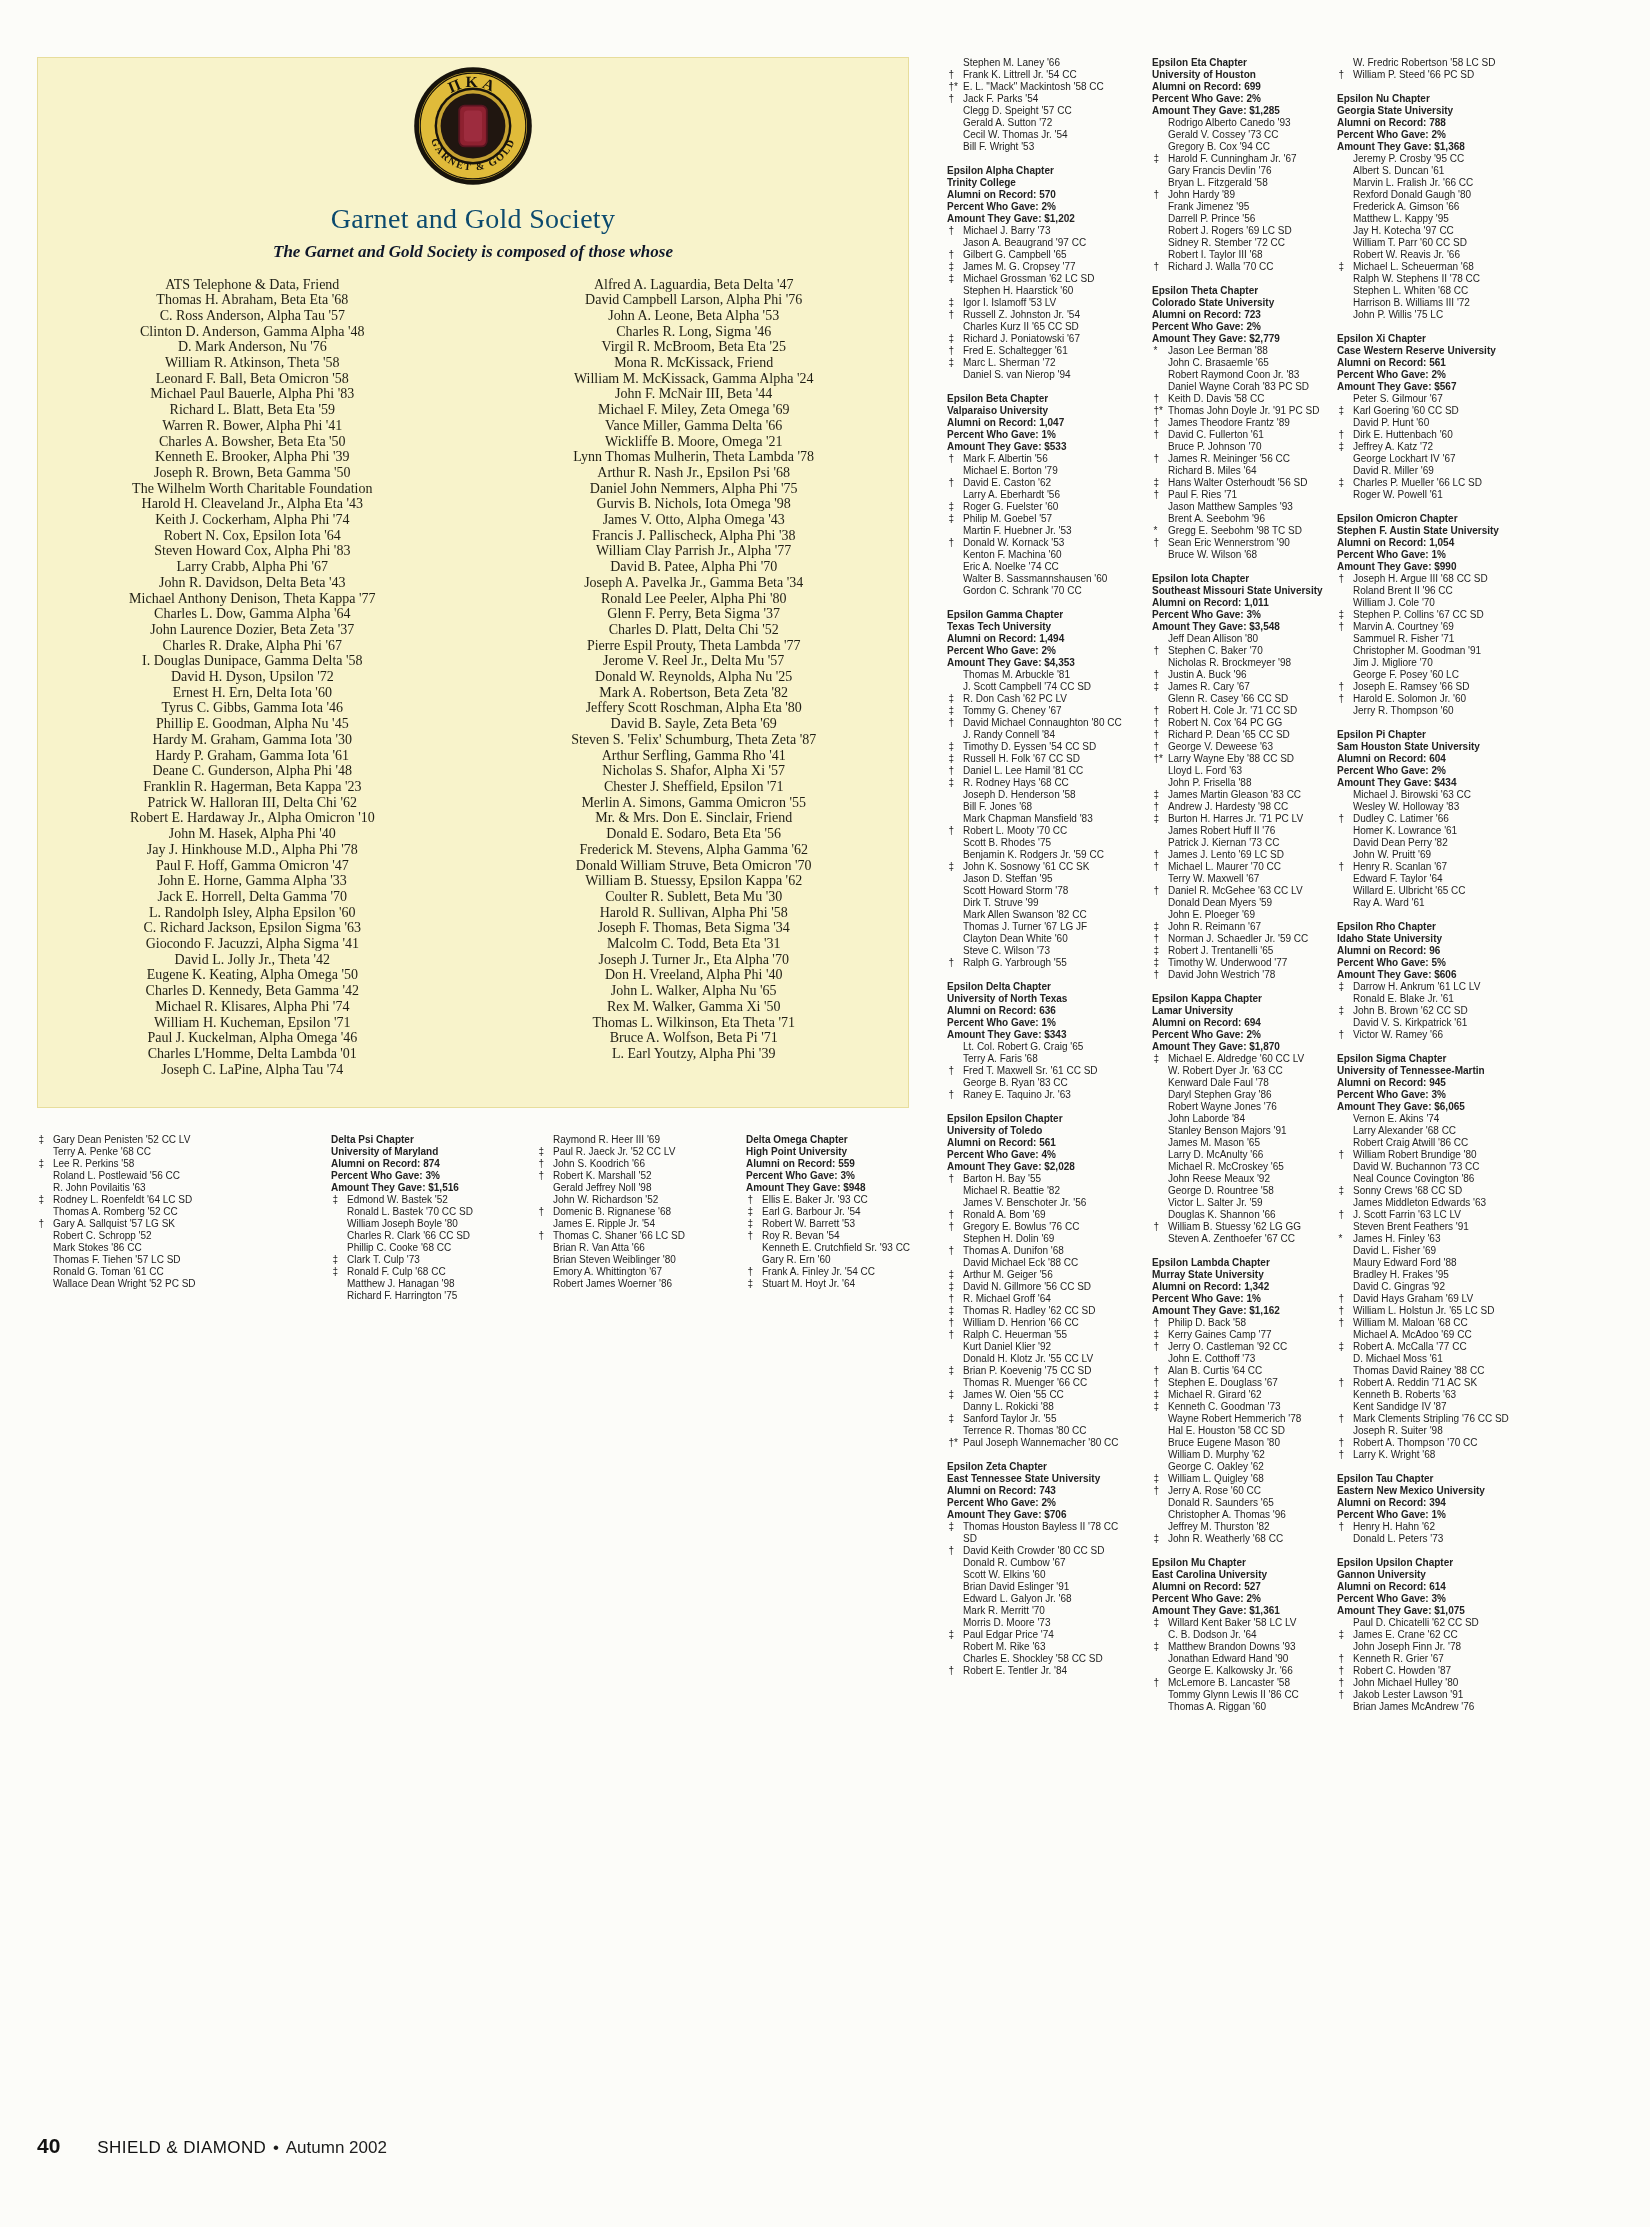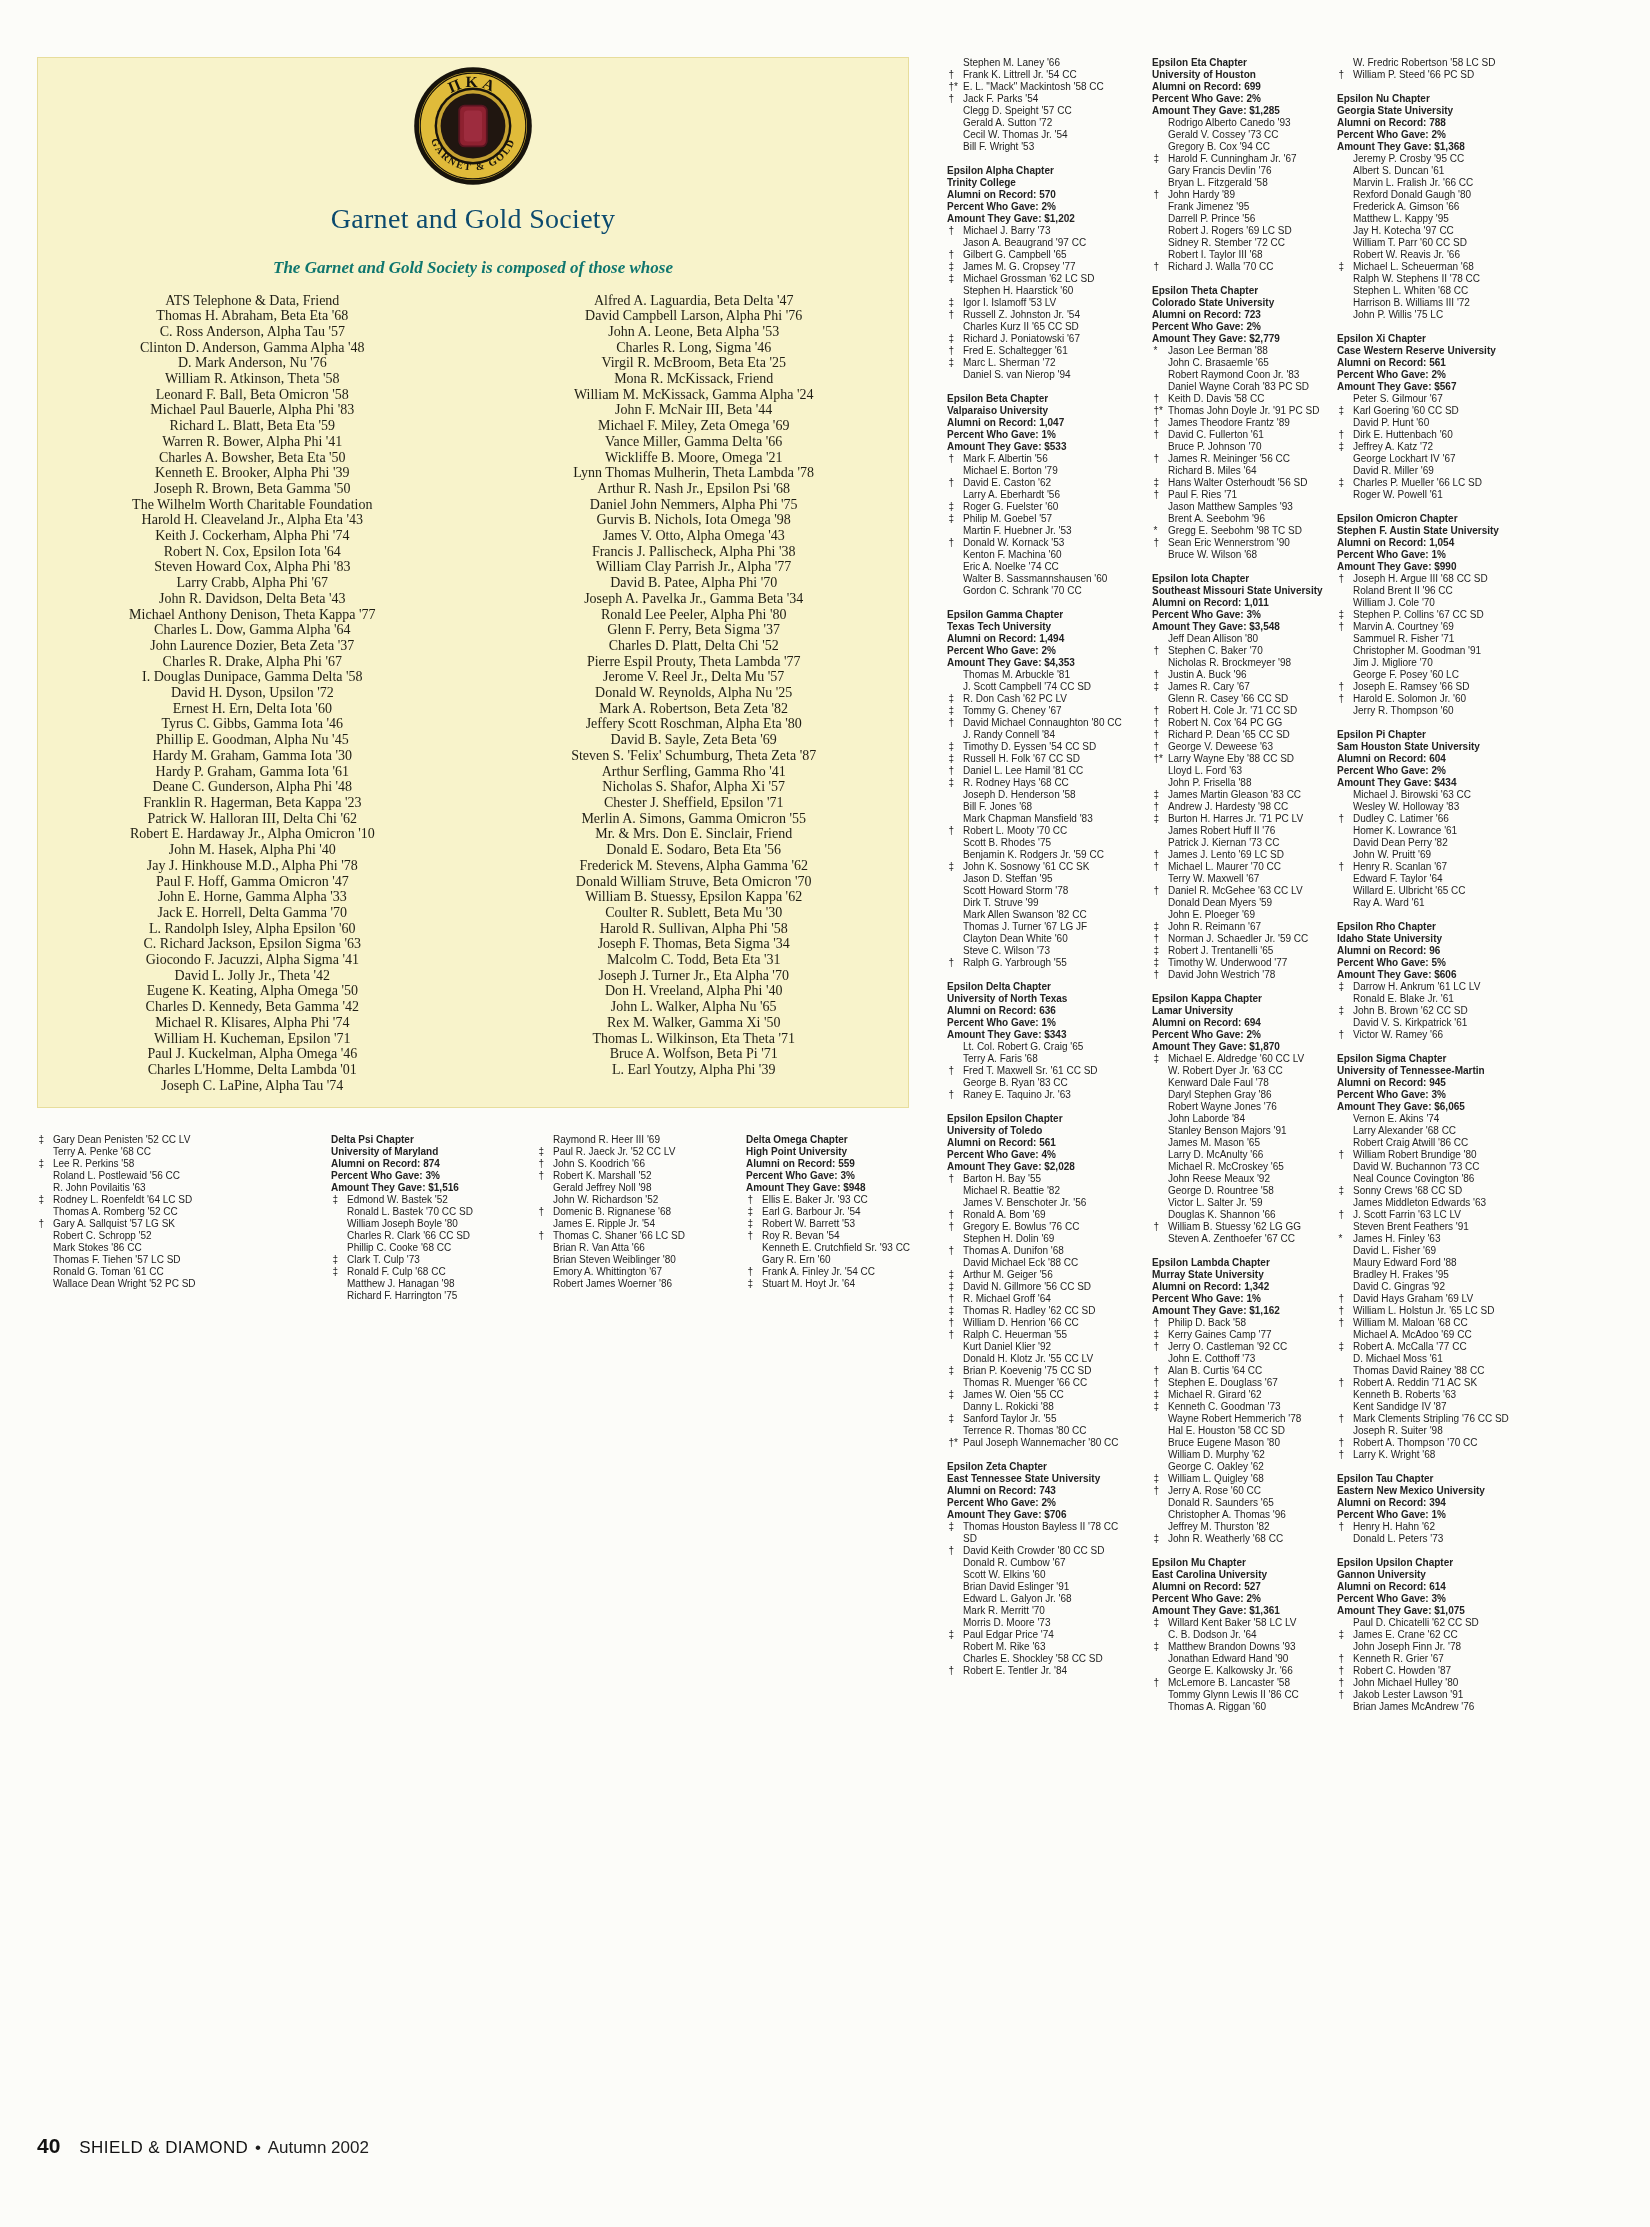--- a/index.html
+++ b/index.html
@@ -13,23 +13,23 @@
     position:absolute; left:37px; top:57px; width:872px; height:1051px;
     background:#f8f3cb; border:1.4px solid #e7dd9c;
   }
   .logo-wrap { text-align:center; padding-top:8px; }
   .g-title {
     margin-top:15px; text-align:center;
     font-family:"Liberation Serif", serif; font-weight:400;
     font-size:28px; letter-spacing:0.3px; color:#0c4a6e;
   }
   .g-sub {
-    margin-top:22px; text-align:center;
+    margin-top:6px; text-align:center;
     font-family:"Liberation Serif", serif; font-style:italic; font-weight:bold;
-    font-size:17px; line-height:22px; color:#0f766e;
+    font-size:17px; line-height:22px; color:#0f172a;
   }
   .names-row { display:flex; margin-top:13.5px; padding:0 17.6px;gap:48px; }
   .names-col {
     flex:1; text-align:center;
     font-family:"Liberation Serif", serif;
     font-size:14px; line-height:15.7px; color:#1f1e14;
   }
   .gname { white-space:nowrap; }
   .listing-col, .bottom-col {
     position:absolute; font-size:10px; line-height:12px; color:#222;
@@ -42,21 +42,21 @@
   #bc1 { left:37px;  width:162px; }
   #bc2 { left:331px; width:181px; }
   #bc3 { left:537px; width:190px; }
   #bc4 { left:746px; width:184px; }
   .block { margin-bottom:12px; }
   .chead { font-weight:bold; }
   .member { position:relative; padding-left:16px; }
   .member .mk { position:absolute; left:1.4px; top:0; }
   .footer { position:absolute; left:37px; top:2134px; display:flex; align-items:baseline; }
   .footer .pnum { font-size:21px; font-weight:bold; color:#111; }
-  .footer .mag { margin-left:19px; font-size:17px; letter-spacing:0.4px; color:#111; }
+  .footer .mag { margin-left:37px; font-size:17px; letter-spacing:0.4px; color:#111; }
   .footer .bullet { margin:0 6.8px; font-size:17px; }
   .footer .issue { font-size:17px; }
 </style>
 </head>
 <body>
 
 <div class="page">
 
   <div class="cream">
     <div class="logo-wrap">

